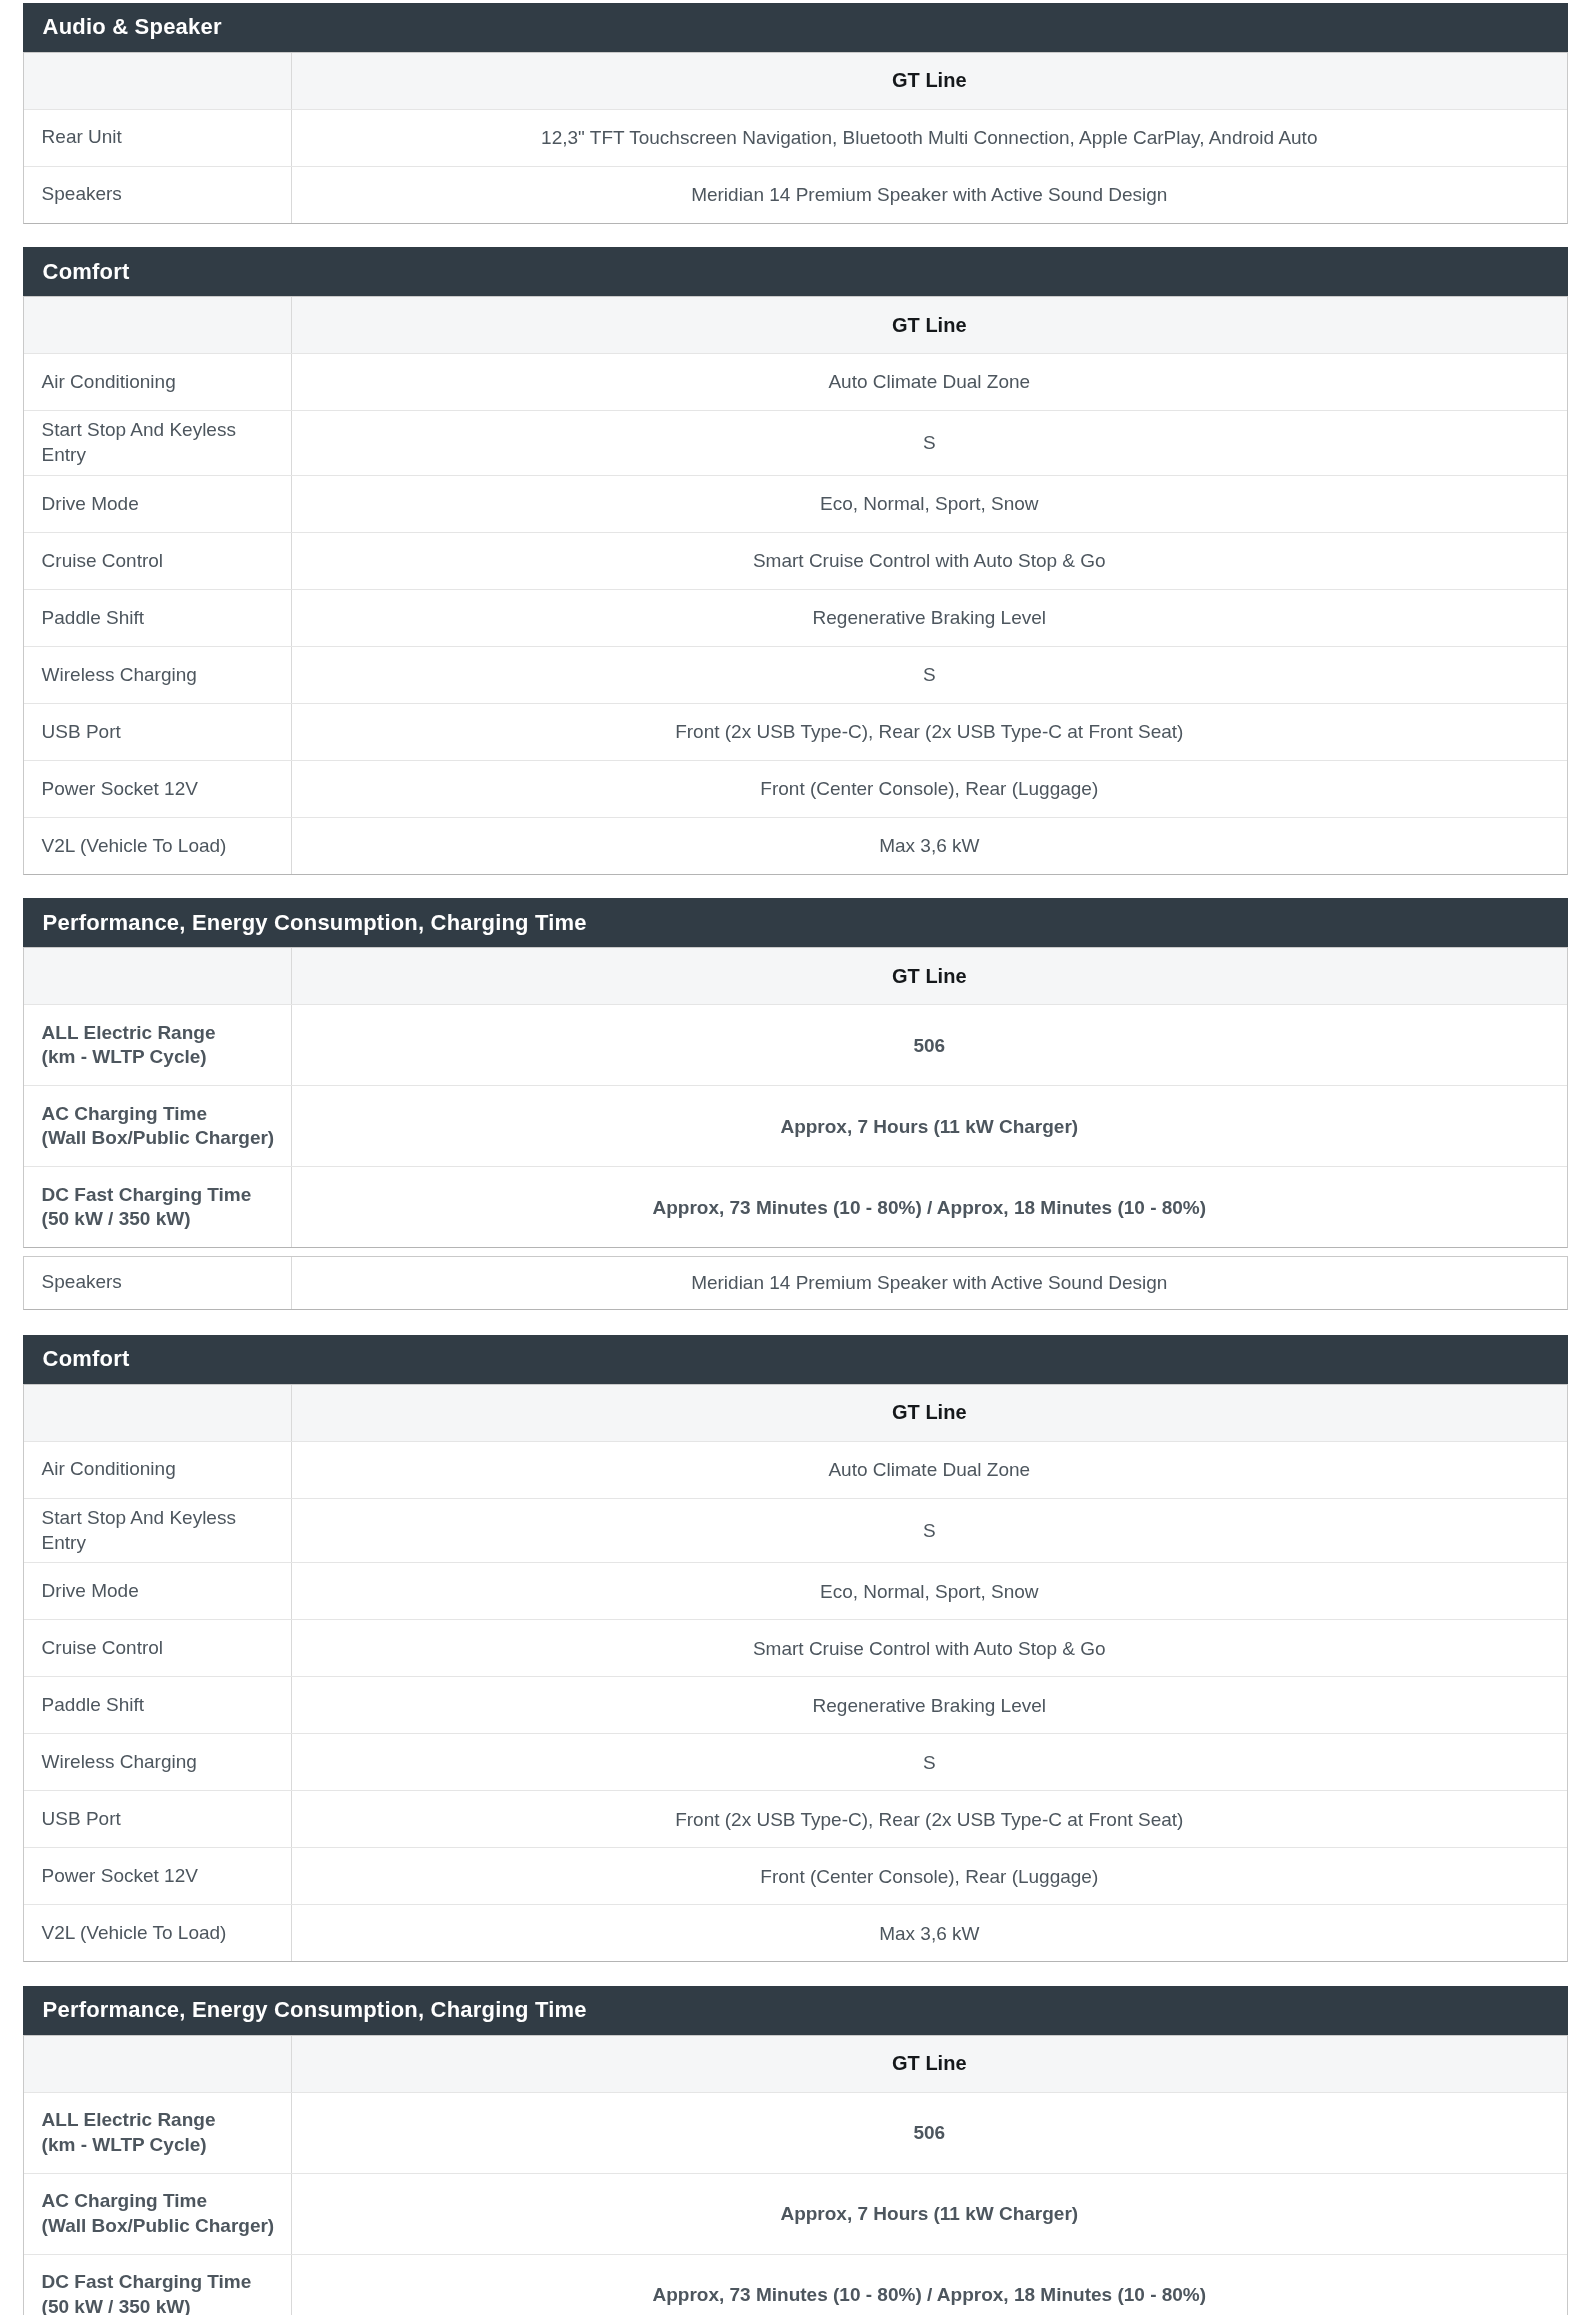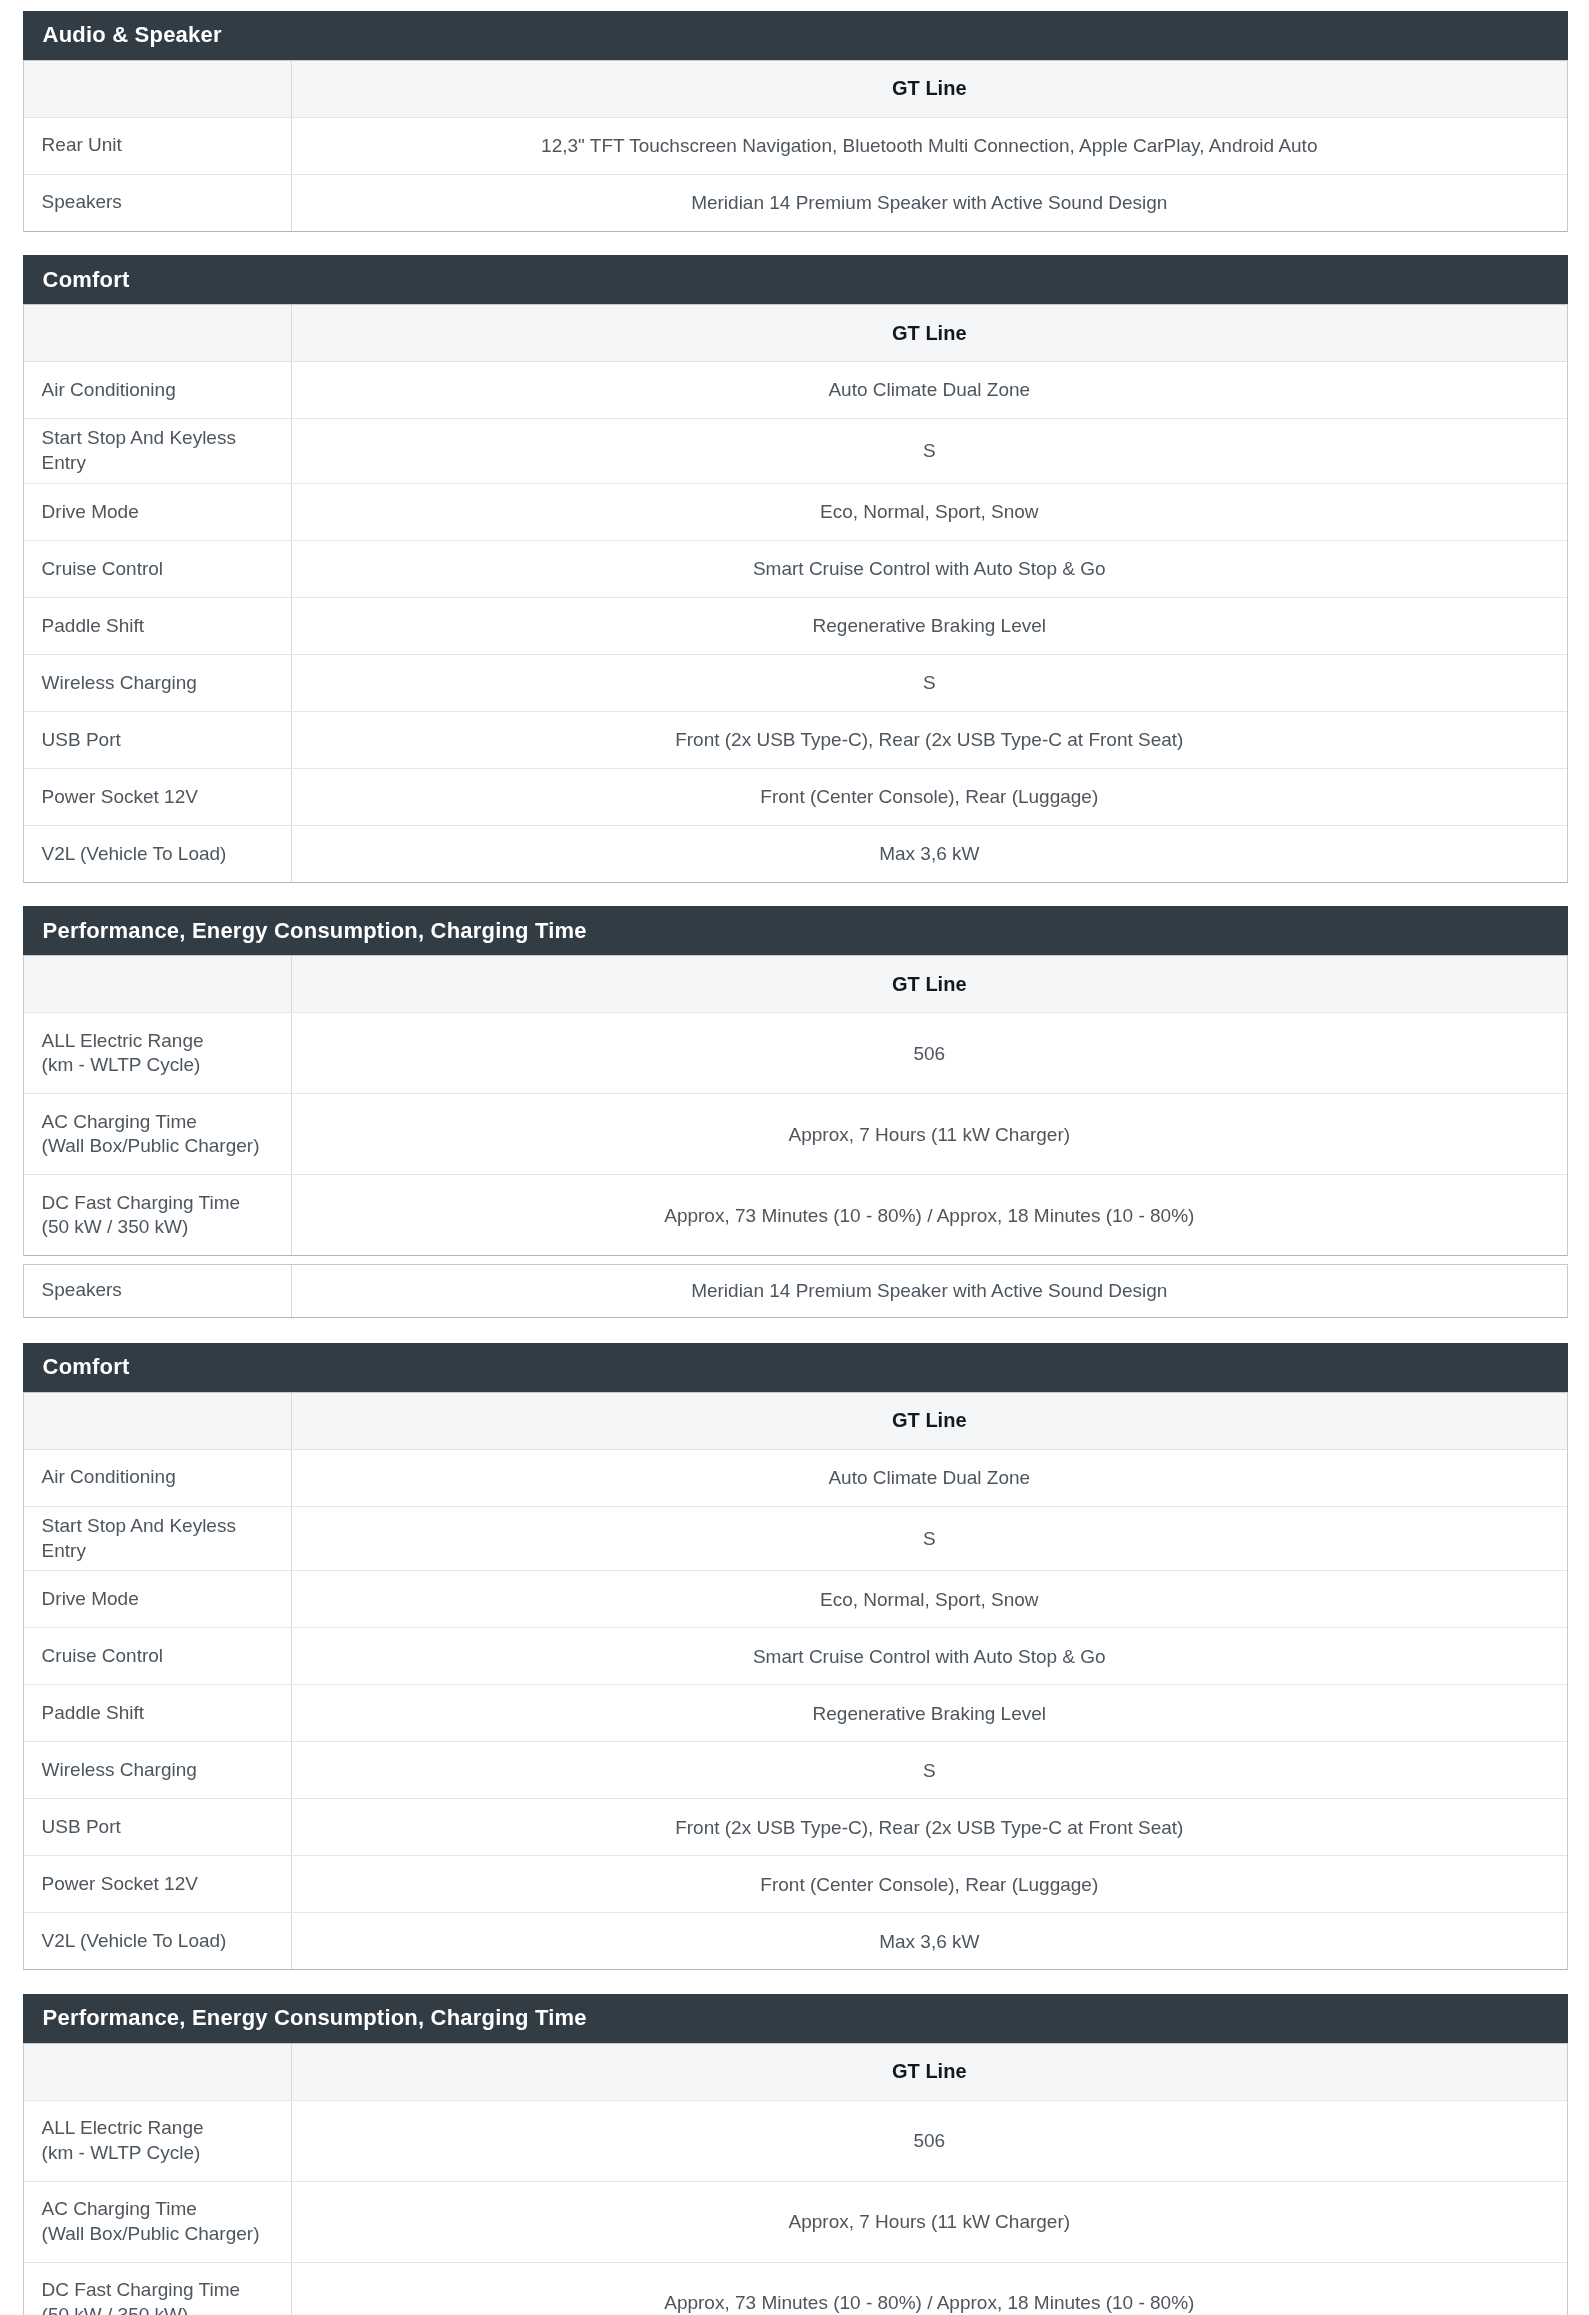--- a/index.html
+++ b/index.html
@@ -13,21 +13,21 @@
     color: #4d565e;
   }
   .sheet {
     box-sizing: border-box;
     width: 1589px;
     height: 2316px;
     padding: 2.7px 21px 0 22.6px;
     overflow: hidden;
   }
   .section { margin-top: 23.5px; }
-  .section.section-0 { margin-top: 8px; }
+  .section.section-0 { margin-top: 0; }
   .section.section-3 { margin-top: 7.2px; }   
   .section.section-4 { margin-top: 25px; }
 
   .section-header {
     height: 49px;
     background: #313c45;
     color: #ffffff;
     display: flex;
     align-items: center;
     padding-left: 20px;
@@ -43,21 +43,21 @@
     border: 0.9px solid #c9c9c9;
     border-bottom: 1.8px solid #b4b4b4;
     background: #ffffff;
   }
   .row {
     display: flex;
     min-height: 56px;
     background: #ffffff;
   }
   .spec-table > .row:not(:first-child) { border-top: 0.9px solid #e5e5e5; }
-  .row.tall { min-height: 80px; }
+  .row.tall { min-height: 80px; font-weight: bold; }
   .row.fragment-row { min-height: 52px; }
   .row.head-row { background: #f5f6f7; }
 
   .cell { box-sizing: border-box; }
   .label-cell {
     flex: 0 0 268px;
     width: 268px;
     border-right: 0.9px solid #d9d9d9;
     display: flex;
     align-items: center;

